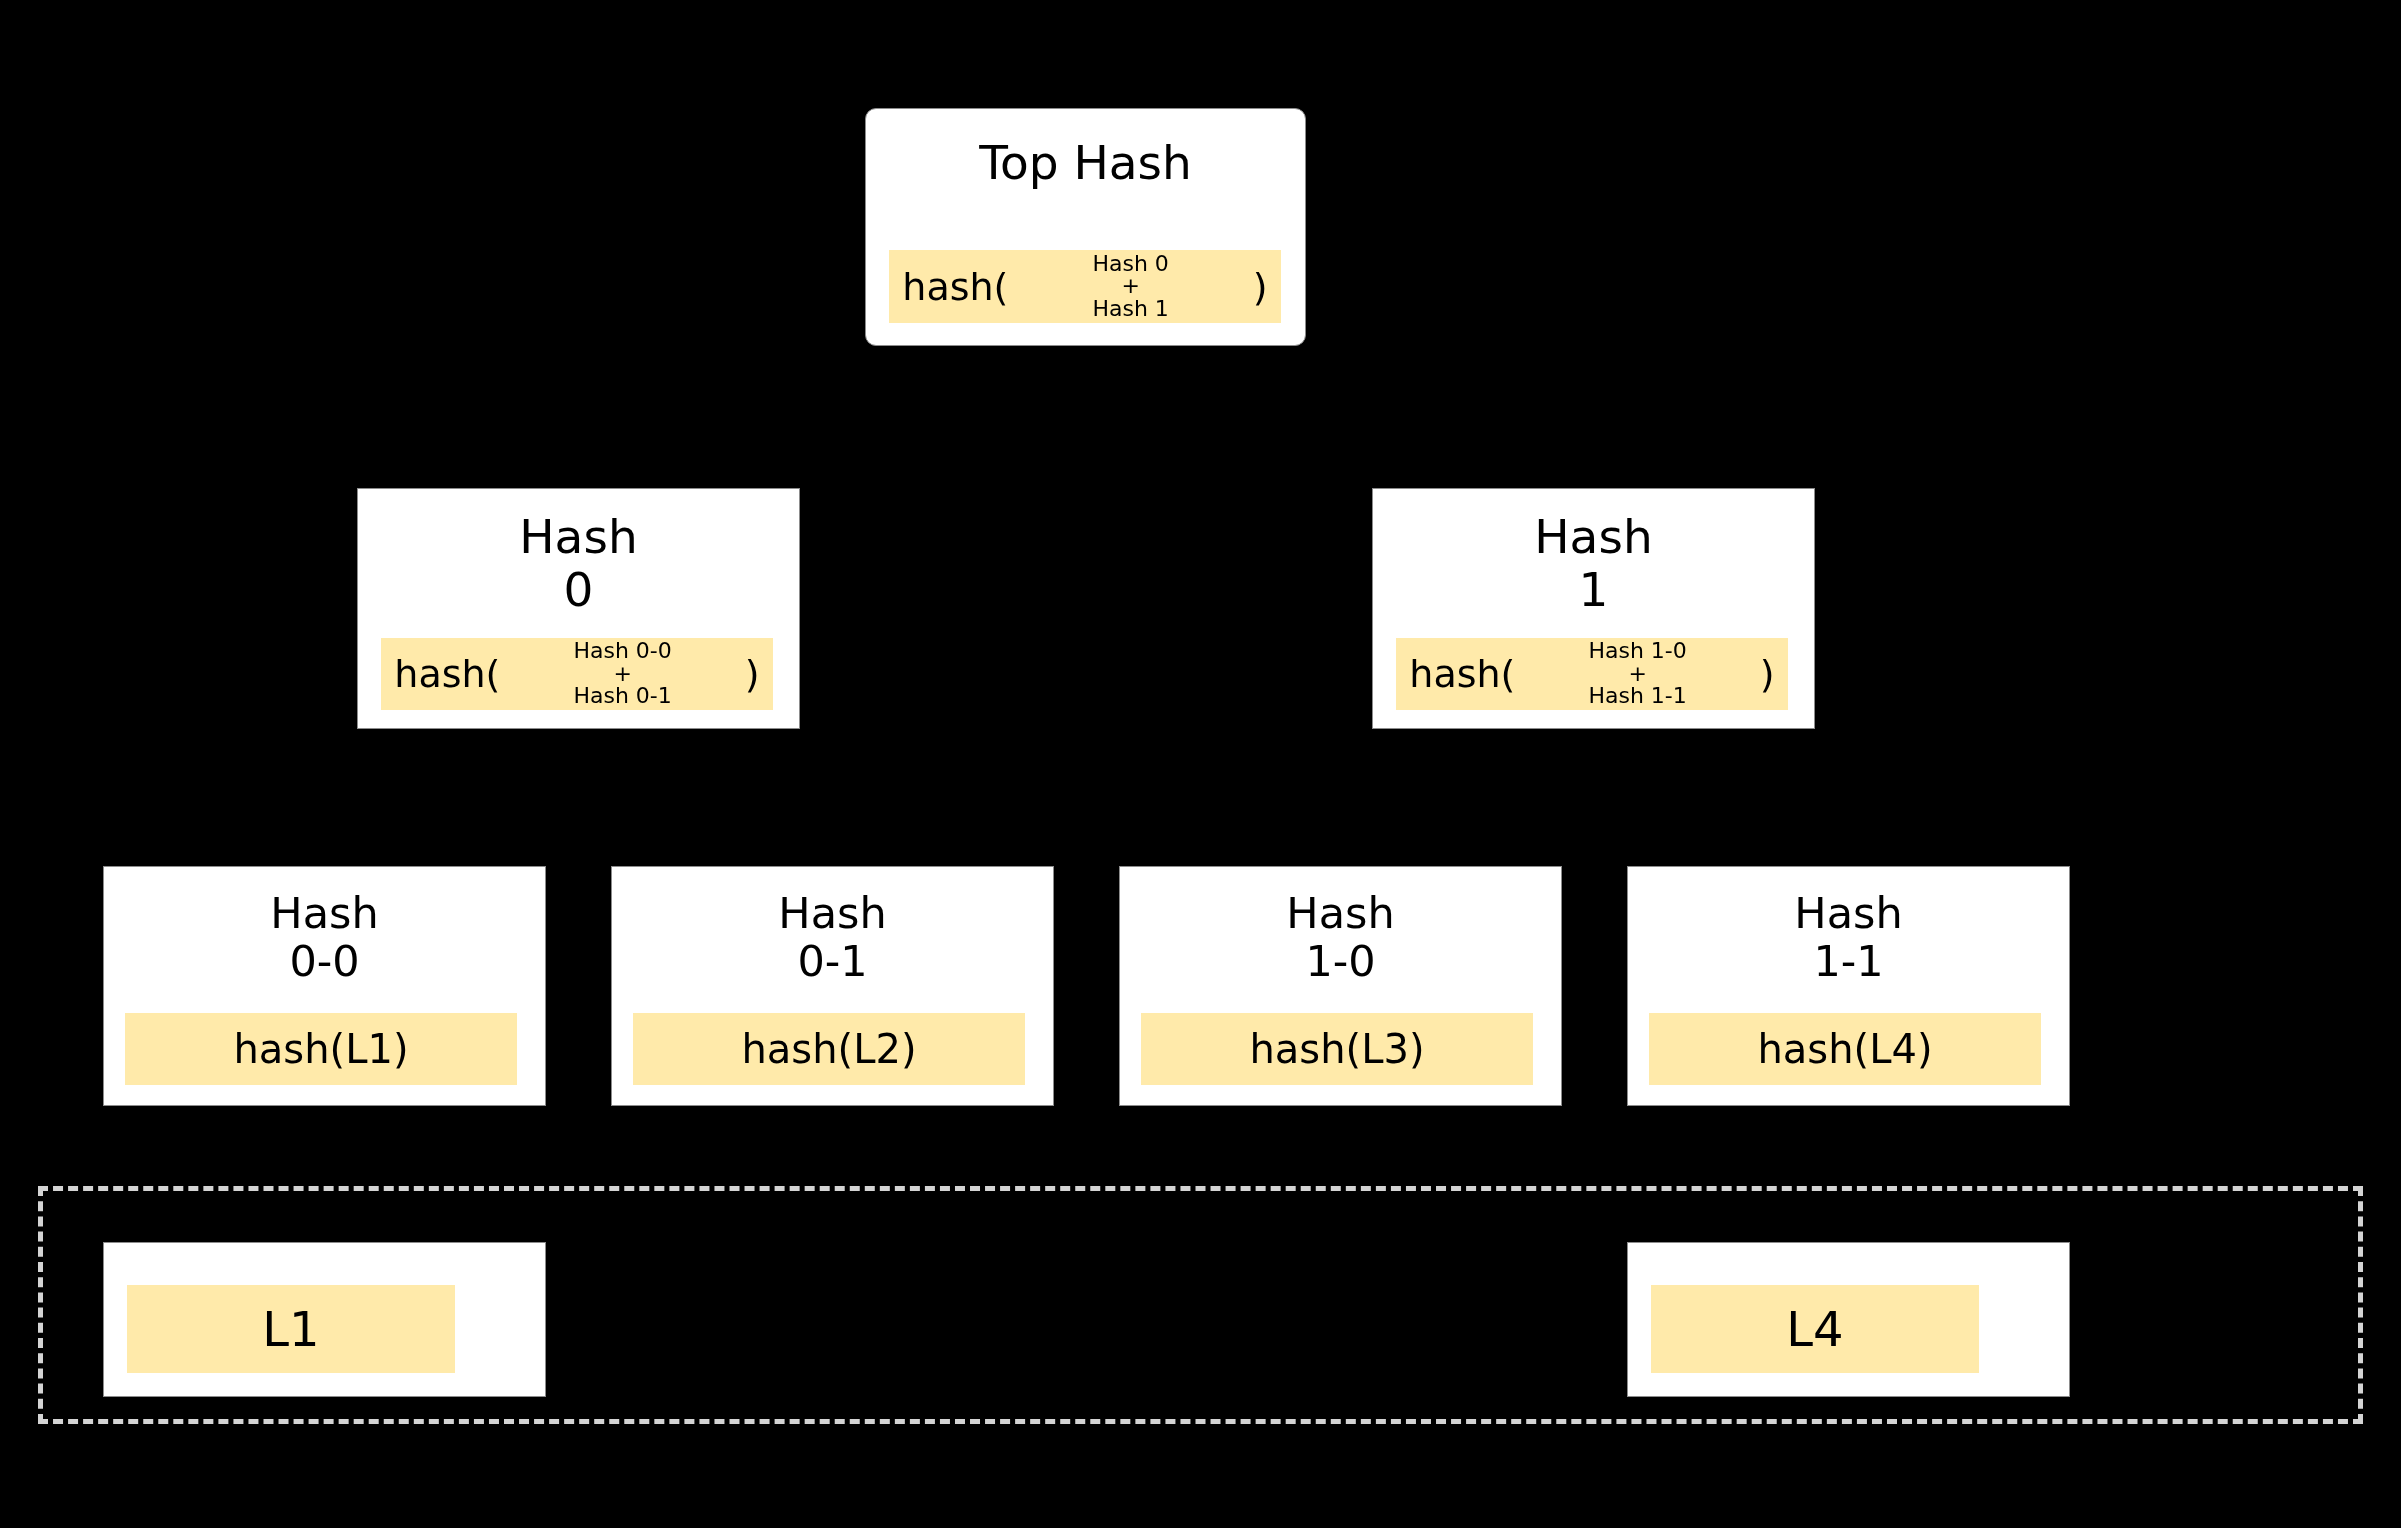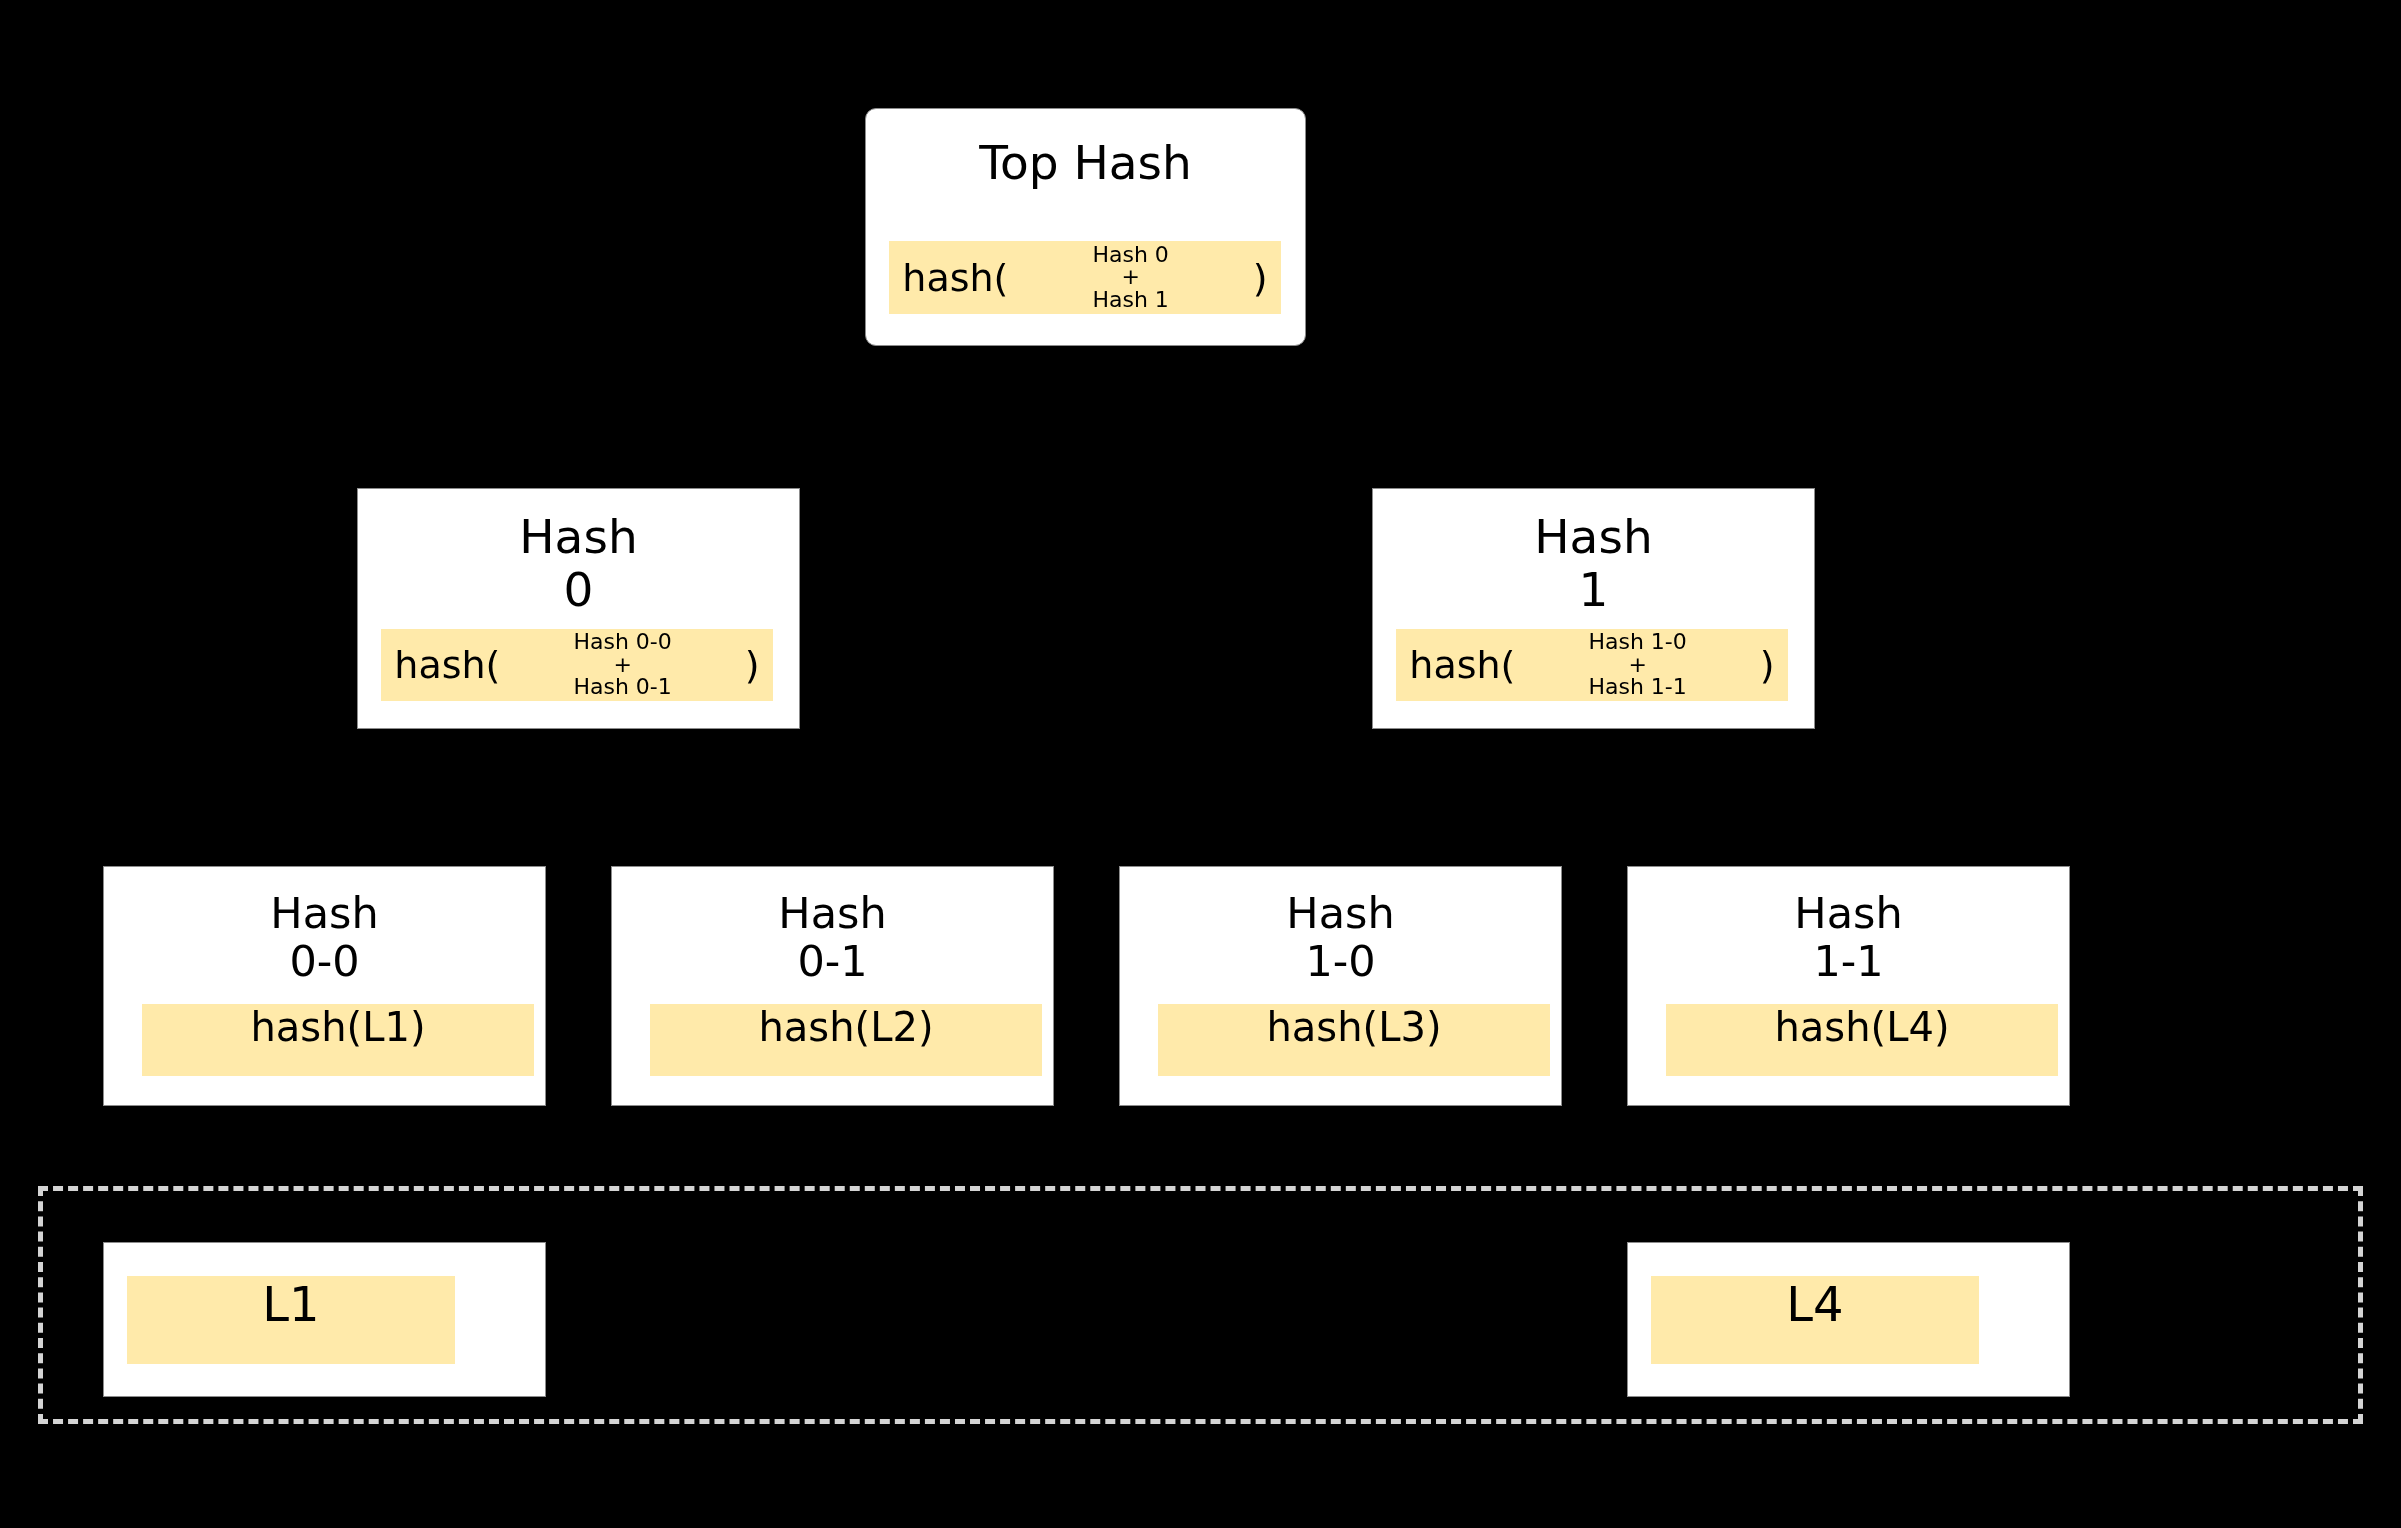--- a/index.html
+++ b/index.html
@@ -6,39 +6,39 @@
   body{width:2401px;height:1528px;position:relative;overflow:hidden;
        font-family:"DejaVu Sans","Liberation Sans",sans-serif;}
   #stage{position:absolute;left:0;top:0;width:2401px;height:1528px;background:#000;}
 
   
   .node{position:absolute;background:#ffffff;box-sizing:border-box;
         border:0.8px solid #8c8c8c;display:flex;flex-direction:column;
         align-items:center;justify-content:flex-start;}
   .node-title{color:#000;text-align:center;line-height:1.12;
               white-space:pre-line;font-weight:400;}
-  .chip{background:#ffeaaa;color:#000;display:flex;
-        justify-content:center;box-sizing:border-box;}
+  .chip{background:#ffeaaa;color:#000;display:flex;align-items:center;
+        justify-content:center;box-sizing:border-box;margin-top:9px;}
 
   
   #top-hash{left:865px;top:108px;width:441px;height:238px;border-radius:11px;}
   #top-hash .node-title{font-size:47px;margin-top:28px;}
   #top-hash .chip{position:absolute;left:23px;top:132px;width:392px;height:73px;}
 
   
   .lvl1{width:443px;height:241px;top:488px;}
   #hash-0{left:357px;}
   #hash-1{left:1372px;}
   .lvl1 .node-title{font-size:47px;margin-top:22px;}
   .lvl1 .chip{position:absolute;left:23px;top:140px;width:392px;height:72px;}
 
   
   .lvl2{width:443px;height:240px;top:866px;}
   .lvl2 .node-title{font-size:43px;margin-top:22px;}
-  .lvl2 .chip{position:absolute;left:38px;top:137px;width:392px;height:72px;
+  .lvl2 .chip{position:absolute;left:21px;top:137px;width:392px;height:72px;
               font-size:40px;}
 
   
   .datablk{width:443px;height:155px;top:1242px;}
   .datablk .chip{position:absolute;left:23px;top:33px;width:328px;height:88px;
                  font-size:48px;}
 
   
   .c0{left:103px;} .c1{left:611px;} .c2{left:1119px;} .c3{left:1627px;}
 

